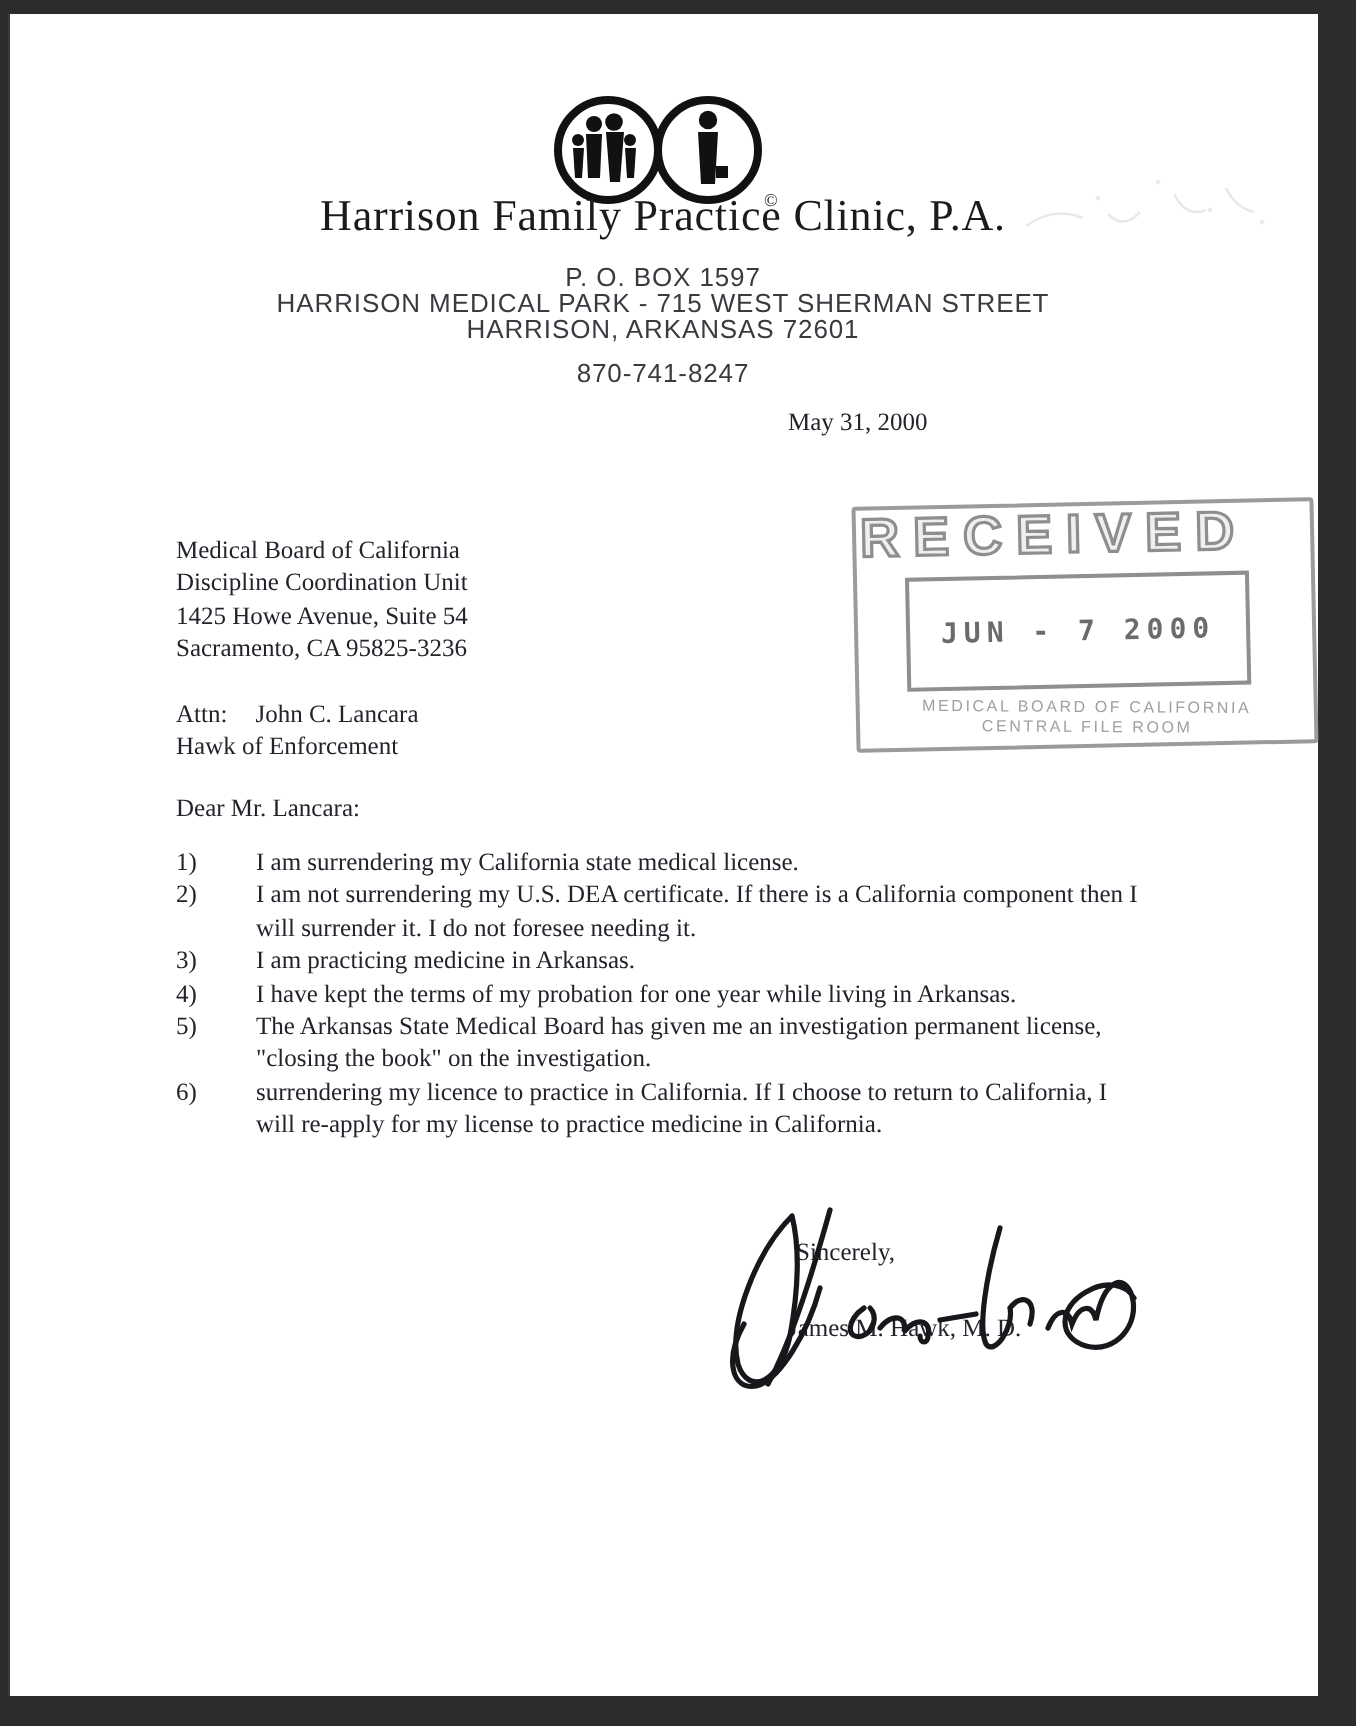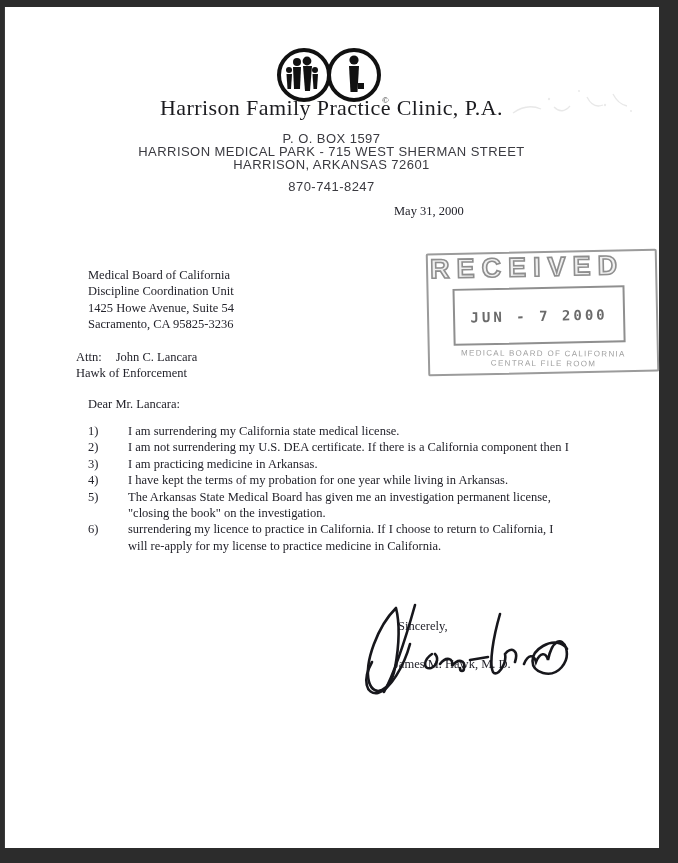--- a/index.html
+++ b/index.html
@@ -50,21 +50,21 @@
   .date-line {
     position: absolute; left: 378px; top: 197px;
     font-size: 12.5px;
     margin-left: 12px;
   }
   .recipient {
     position: absolute; left: 84px; top: 260px;
     font-size: 12.5px; line-height: 16.4px;
   }
   .attention {
-    position: absolute; left: 72px; top: 342px;
+    position: absolute; left: 84px; top: 342px;
     font-size: 12.5px; line-height: 16.4px;
   }
   .attn-name { margin-left: 14px; }
   .salutation {
     position: absolute; left: 84px; top: 390px;
     font-size: 12.5px;
   }
   .body-list {
     position: absolute; left: 84px; top: 416px; width: 540px;
     font-size: 12.5px; line-height: 16.4px;
@@ -210,20 +210,21 @@
       <div class="item">
         <div class="num">1)</div>
         <div class="txt">
             <div>I am surrendering my California state medical license.</div>
           </div>
       </div>
       <div class="item">
         <div class="num">2)</div>
         <div class="txt">
           <div>I am not surrendering my U.S. DEA certificate.  If there is a California component then I</div>
+          <div>will surrender it.  I do not foresee needing it.</div>
         </div>
       </div>
       <div class="item">
         <div class="num">3)</div>
         <div class="txt">
             <div>I am practicing medicine in Arkansas.</div>
           </div>
       </div>
       <div class="item">
         <div class="num">4)</div>

